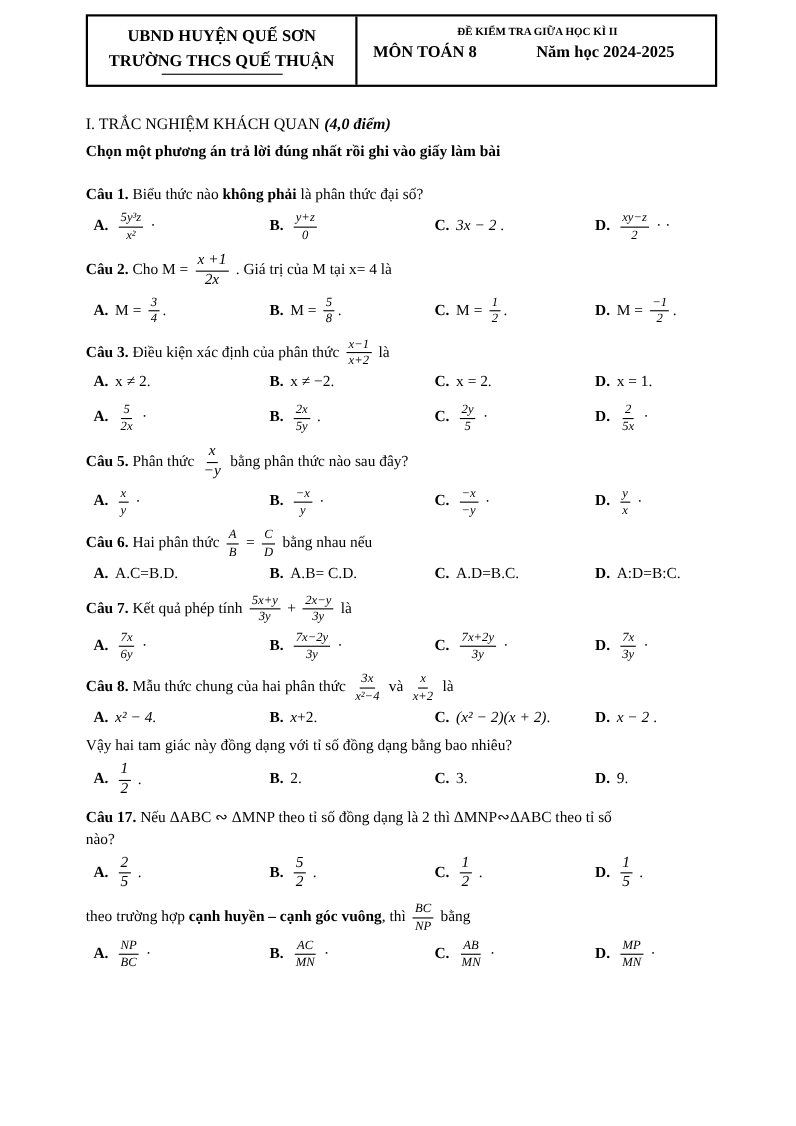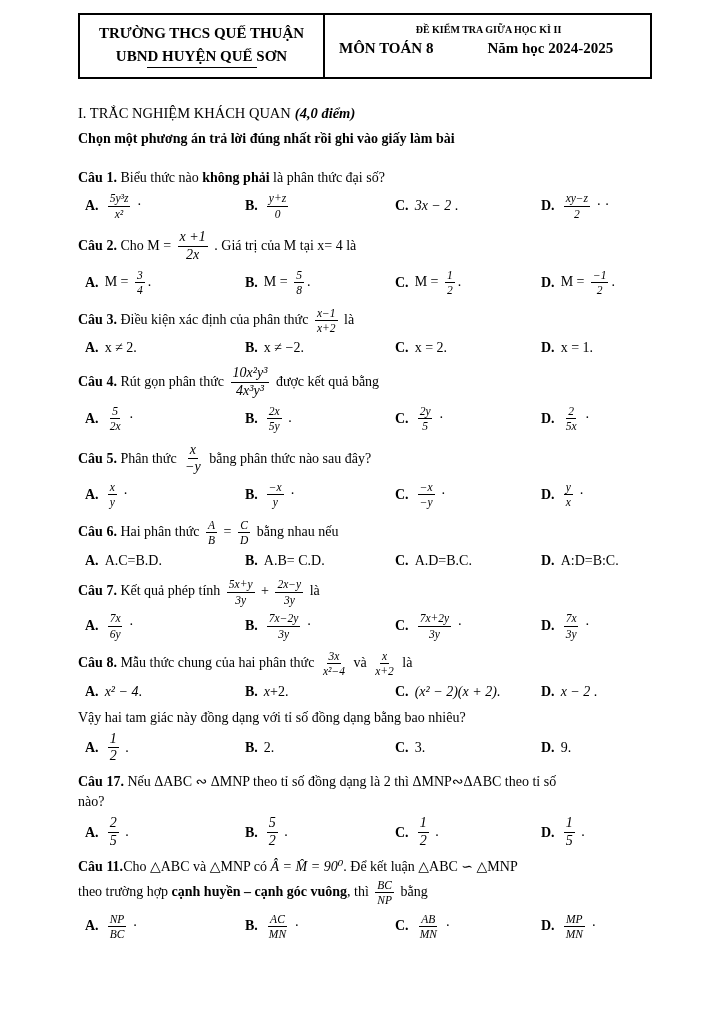--- a/index.html
+++ b/index.html
@@ -51,22 +51,22 @@
   .frac .den{padding:0 2px;}
   .frac.big{font-size:14px;line-height:1.2;}
 </style>
 </head>
 <body>
 
 <div class="page">
 
   <div class="header-table">
     <div class="header-left">
+      <div class="line">UBND HUYỆN QUẾ SƠN</div>
       <div class="line">TRƯỜNG THCS QUẾ THUẬN</div>
-      <div class="line">UBND HUYỆN QUẾ SƠN</div>
       <div class="rule"></div>
     </div>
     <div class="header-right">
       <div class="hr1">ĐỀ KIỂM TRA GIỮA HỌC KÌ II</div>
       <div class="hr2">
         <span>MÔN TOÁN 8</span>
         <span>Năm học 2024-2025</span>
       </div>
     </div>
   </div>
@@ -161,24 +161,20 @@
             <span class="opt-key">C.</span>
             <span class="opt-content"><span class="txt">x = 2.</span></span>
           </div>
           <div class="option">
             <span class="opt-key">D.</span>
             <span class="opt-content"><span class="txt">x = 1.</span></span>
           </div>
         </div>
       </div>
       <div class="question">
-        <div class="q-line"><span class="q-label">Câu 4.</span><span class="txt"> Rút gọn phân thức </span><span class="frac big">
-            <span class="num">10x²y³</span>
-            <span class="den">4x³y³</span>
-          </span><span class="txt"> được kết quả bằng</span></div>
         <div class="options">
           <div class="option">
             <span class="opt-key">A.</span>
             <span class="opt-content"><span class="frac">
                 <span class="num">5</span>
                 <span class="den">2x</span>
               </span><span class="txt"> ·</span></span>
           </div>
           <div class="option">
             <span class="opt-key">B.</span>
@@ -384,21 +380,20 @@
           <div class="option">
             <span class="opt-key">D.</span>
             <span class="opt-content"><span class="frac big">
                 <span class="num">1</span>
                 <span class="den">5</span>
               </span><span class="txt"> .</span></span>
           </div>
         </div>
       </div>
       <div class="question">
-        <div class="q-line"><span class="q-label">Câu 11.</span><span class="txt">Cho △ABC và △MNP có </span><span class="m">Â = M̂ = 90⁰</span><span class="txt">. Để kết luận △ABC ∽ △MNP</span></div>
         <div class="q-line"><span class="txt">theo trường hợp </span><span class="b">cạnh huyền – cạnh góc vuông</span><span class="txt">, thì </span><span class="frac">
             <span class="num">BC</span>
             <span class="den">NP</span>
           </span><span class="txt"> bằng</span></div>
         <div class="options">
           <div class="option">
             <span class="opt-key">A.</span>
             <span class="opt-content"><span class="frac">
                 <span class="num">NP</span>
                 <span class="den">BC</span>

